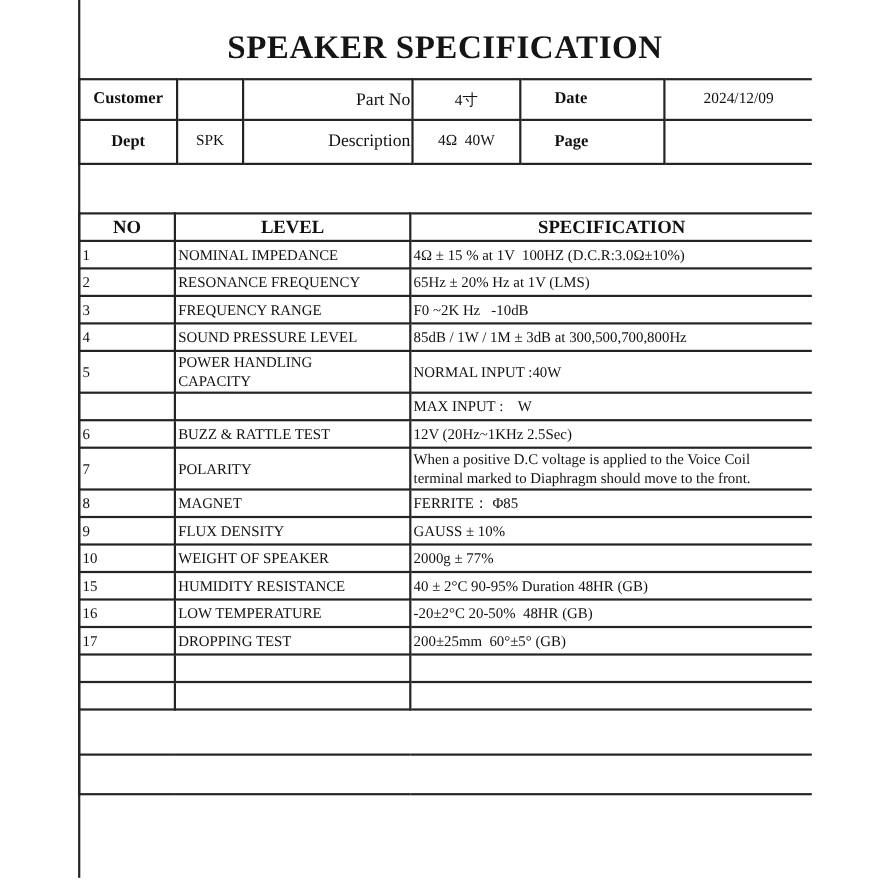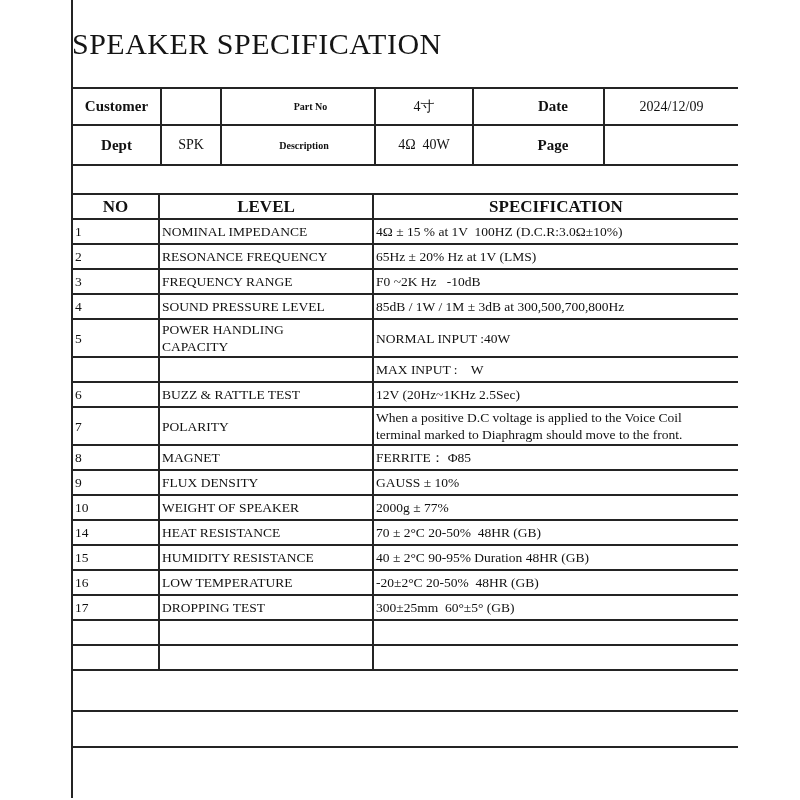--- a/index.html
+++ b/index.html
@@ -4,34 +4,34 @@
 <style>
   html,body{margin:0;padding:0;background:#ffffff;}
   .page{
     position:relative;width:800px;height:800px;background:#ffffff;
     font-family:"Liberation Serif","DejaVu Serif",serif;color:#111;
     overflow:hidden;
   }
   .vline-left{position:absolute;left:71px;top:0;width:2px;height:798px;background:#242424;}
   .doc-title{
     position:absolute;left:72px;top:24px;width:665px;height:40px;
-    font-weight:normal;font-size:30px;letter-spacing:0.5px;
+    text-align:center;font-weight:bold;font-size:30px;letter-spacing:0.5px;
     line-height:40px;color:#151515;
   }
   table{border-collapse:collapse;table-layout:fixed;}
-  .header-table{position:absolute;left:71px;top:87px;width:666px;}
+  .header-table{position:absolute;left:71px;top:71px;width:666px;}
   .header-table td{border:2px solid #242424;overflow:hidden;}
   .header-table td.no-right{border-right:none;margin-top:30px;}
   .header-table tr.hr1{height:37px;}
   .header-table tr.hr2{height:40px;}
   .cell-label-lg{font-weight:bold;font-size:15px;text-align:center;}
-  .cell-label-sm{font-weight:bold;font-size:10px;text-align:center;}
+  .cell-label-sm{font-weight:normal;font-size:16px;text-align:right;}
   .pad-partno{padding-left:26px;}
   .pad-desc{padding-left:13px;}
-  .cell-label-md{font-weight:bold;font-size:15px;text-align:center;padding-left:30px;}
+  .cell-label-md{font-weight:bold;font-size:15px;text-align:left;padding-left:30px;}
   .cell-value{font-size:14px;text-align:center;white-space:pre;}
   .spec-table{position:absolute;left:71px;top:193px;width:666px;}
   .spec-table th,.spec-table td{border:2px solid #242424;overflow:hidden;}
   .spec-table th:last-child,.spec-table td:last-child{border-right:none;}
   .spec-table thead tr{height:25px;}
   .spec-table th{font-weight:bold;font-size:17px;text-align:center;padding:0;}
   .spec-table tbody td{height:21px;font-size:13.5px;line-height:17px;vertical-align:middle;padding:1px 2px;}
   .col-no{vertical-align:top;padding-left:3px;padding-top:1px;}
   .col-item{padding-left:3px;white-space:pre-wrap;}
   .col-spec{padding-left:4px;white-space:pre-wrap;}
@@ -141,38 +141,33 @@
           <td class="col-no">9</td>
           <td class="col-item">FLUX DENSITY</td>
           <td class="col-spec">GAUSS ± 10%</td>
         </tr>
         <tr>
           <td class="col-no">10</td>
           <td class="col-item">WEIGHT OF SPEAKER</td>
           <td class="col-spec">2000g ± 77%</td>
         </tr>
         <tr>
-          <td class="col-no">14</td>
-          <td class="col-item">HEAT RESISTANCE</td>
-          <td class="col-spec">70 ± 2°C 20-50%  48HR (GB)</td>
-        </tr>
-        <tr>
           <td class="col-no">15</td>
           <td class="col-item">HUMIDITY RESISTANCE</td>
           <td class="col-spec">40 ± 2°C 90-95% Duration 48HR (GB)</td>
         </tr>
         <tr>
           <td class="col-no">16</td>
           <td class="col-item">LOW TEMPERATURE</td>
           <td class="col-spec">-20±2°C 20-50%  48HR (GB)</td>
         </tr>
         <tr>
           <td class="col-no">17</td>
           <td class="col-item">DROPPING TEST</td>
-          <td class="col-spec">300±25mm  60°±5° (GB)</td>
+          <td class="col-spec">200±25mm  60°±5° (GB)</td>
         </tr>
         <tr>
           <td class="col-no"></td>
           <td class="col-item"></td>
           <td class="col-spec"></td>
         </tr>
         <tr>
           <td class="col-no"></td>
           <td class="col-item"></td>
           <td class="col-spec"></td>

